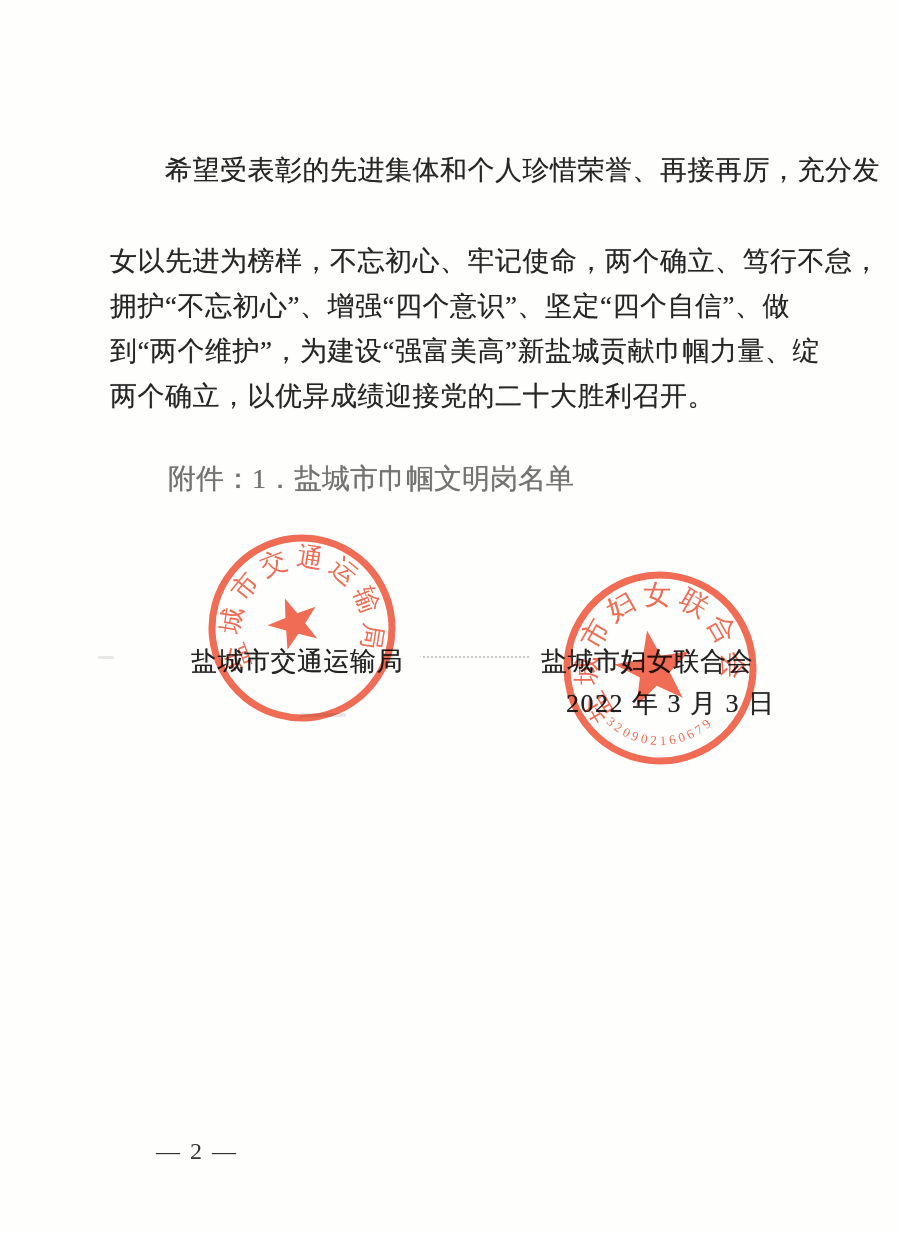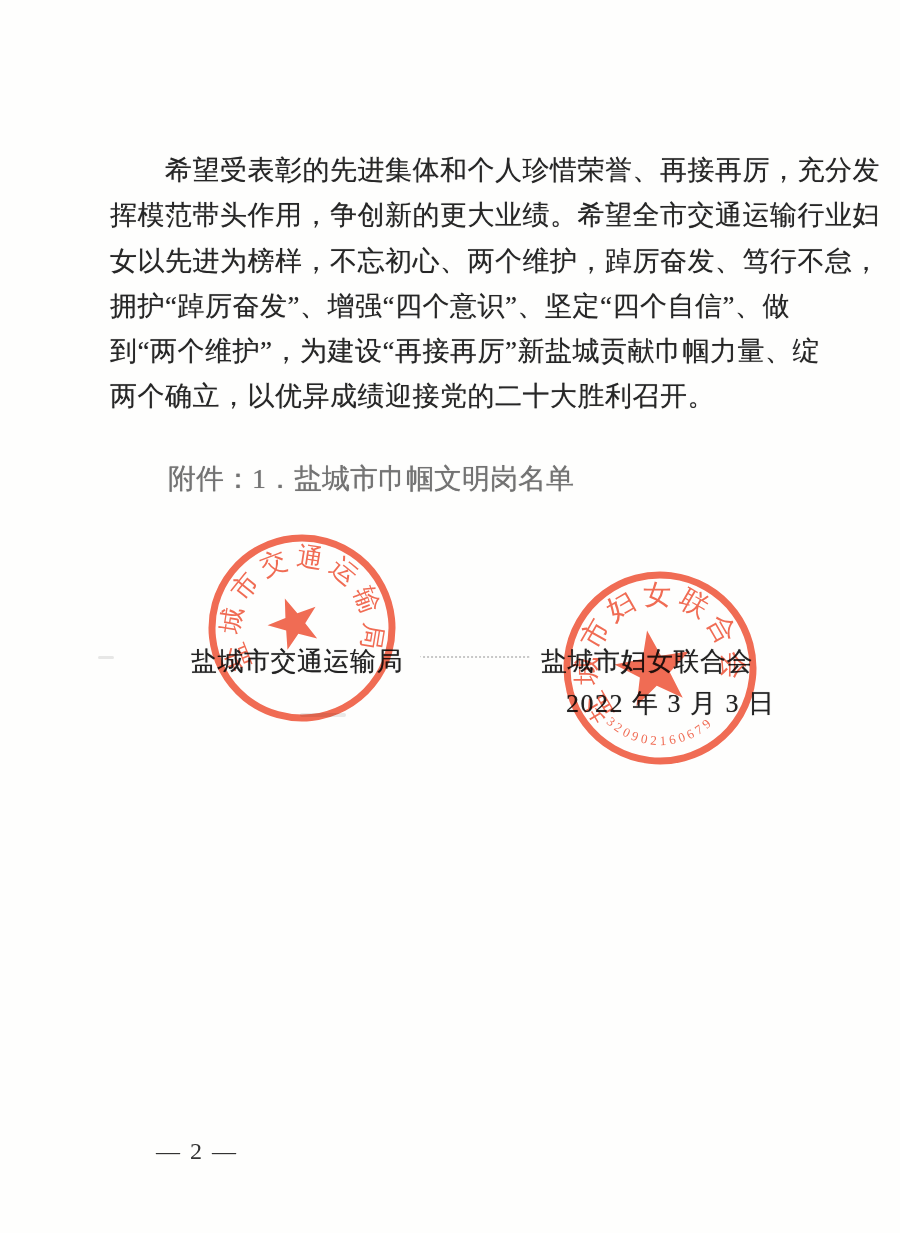--- a/index.html
+++ b/index.html
@@ -60,24 +60,23 @@
     background:none;
     border-bottom:2px dotted rgba(100,100,100,.35);
   }
 </style>
 </head>
 <body>
 
 <div class="page">
 
   <div class="line" style="left:165px;top:152px;">希望受表彰的先进集体和个人珍惜荣誉、再接再厉，充分发</div>
-  <div class="line" style="left:110px;top:197px;">挥模范带头作用，争创新的更大业绩。希望全市交通运输行业妇</div>
-  <div class="line" style="left:110px;top:243px;">女以先进为榜样，不忘初心、两个维护，踔厉奋发、笃行不怠，</div>
-  <div class="line" style="left:110px;top:288px;">拥护“踔厉奋发”、增强“四个意识”、坚定“四个自信”、做</div>
-  <div class="line" style="left:110px;top:333px;">到“两个维护”，为建设“再接再厉”新盐城贡献巾帼力量、绽</div>
+  <div class="line" style="left:110px;top:243px;">女以先进为榜样，不忘初心、牢记使命，两个确立、笃行不怠，</div>
+  <div class="line" style="left:110px;top:288px;">拥护“不忘初心”、增强“四个意识”、坚定“四个自信”、做</div>
+  <div class="line" style="left:110px;top:333px;">到“两个维护”，为建设“强富美高”新盐城贡献巾帼力量、绽</div>
   <div class="line" style="left:110px;top:378px;">两个确立，以优异成绩迎接党的二十大胜利召开。</div>
 
   <div class="attach" style="left:168px;top:460px;">
     <span>附件：</span><span>1．盐城市巾帼文明岗名单</span>
   </div>
 
   <div class="sig" style="left:191px;top:644px;">盐城市交通运输局</div>
   <div class="sig" style="left:541px;top:644px;">盐城市妇女联合会</div>
   <div class="sig" style="left:566px;top:686px;letter-spacing:1.5px;">2022 年 3 月 3 日</div>
 

